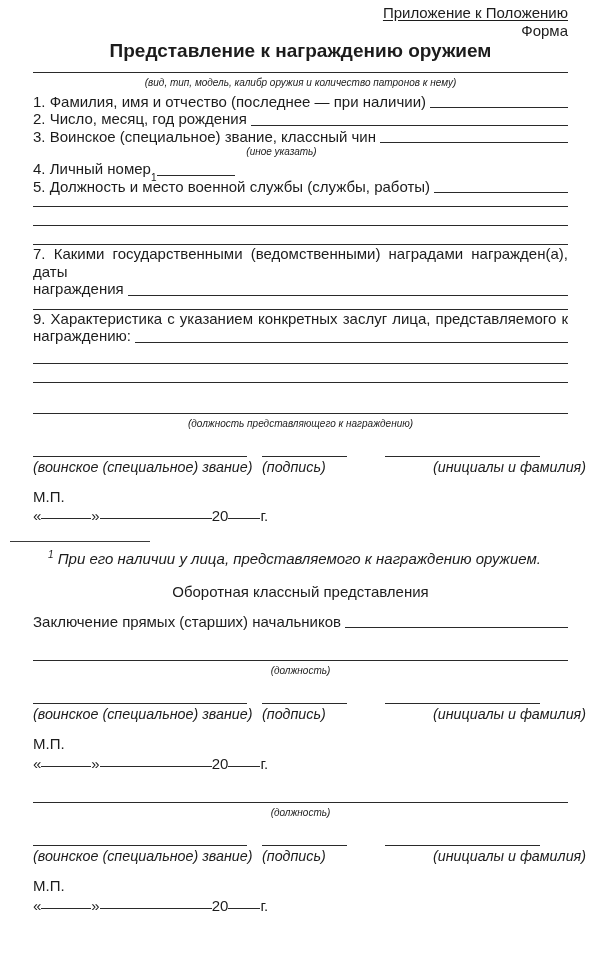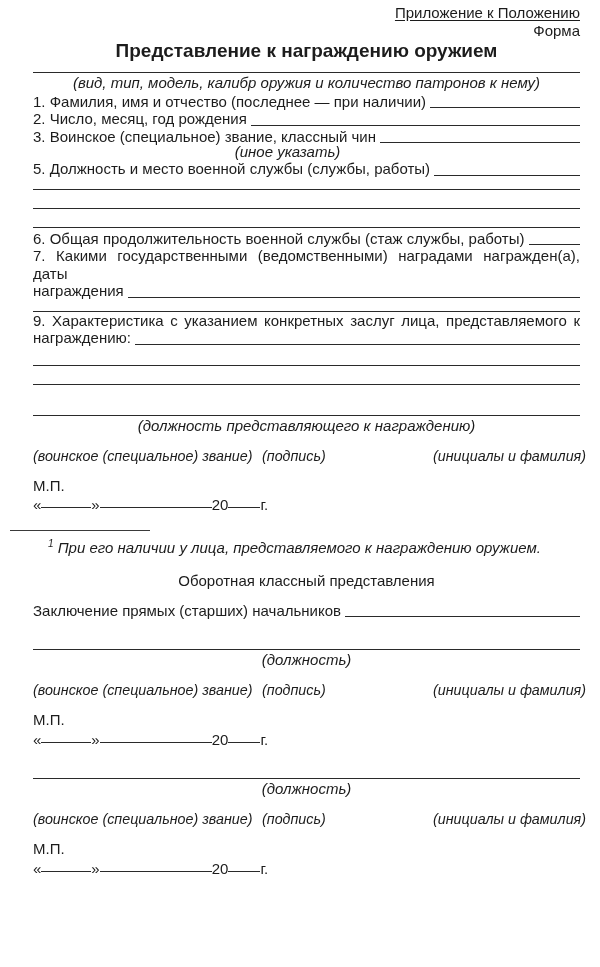--- a/index.html
+++ b/index.html
@@ -1,48 +1,48 @@
 <!DOCTYPE html>
 <html><head>
 <meta charset="utf-8">
 <style>
   html,body { margin:0; padding:0; background:#ffffff; }
   .page {
     position:relative;
     width:600px; height:967px;
     box-sizing:border-box;
-    padding:4px 20px 0 33px;
+    padding:4px 32px 0 33px;
     background:#ffffff;
     color:#1c1c1c;
     font-family:"Liberation Sans","DejaVu Sans",sans-serif;
     font-size:15px;
     line-height:17.5px;
     overflow:hidden;
     -webkit-font-smoothing:antialiased;
   }
   .hdr { text-align:right; }
   .u { text-decoration:underline; text-underline-offset:2px; }
   .title { text-align:center; font-weight:bold; font-size:19px; margin-top:3px; }
   .center { text-align:center; }
-  .cap { font-style:italic; font-size:15px; line-height:16px; }
+  .cap { font-style:italic; font-size:10px; line-height:16px; }
   .rule { border-bottom:1.6px solid #2a2a2a; }
   .rule-top { height:12px; }
   .gap30 { height:30px; }
   .row { display:flex; align-items:flex-end; }
   .row > span { white-space:pre; }
   .fill { flex:1 1 auto; border-bottom:1.6px solid #2a2a2a; margin-bottom:2px; min-width:10px; }
   .seg { display:inline-block; border-bottom:1.6px solid #2a2a2a; height:13px; margin-bottom:2px; }
   .w50 { width:50px; } .w78 { width:78px; } .w32 { width:32px; }
   .w112 { width:112px; }
   .blank { border-bottom:1.6px solid #2a2a2a; height:18px; }
   .blank-first { height:11px; }
   .jline { text-align:justify; text-align-last:justify; }
   .note-right { text-align:center; padding-right:38px; margin-top:-1px; }
   .sig-row { display:flex; margin-top:12px; }
-  .sig-col { display:flex; flex-direction:row; }
+  .sig-col { display:flex; flex-direction:column; }
   .sig-col .sline { border-bottom:1.6px solid #2a2a2a; height:12px; }
   .sig-col .scap { font-style:italic; font-size:14.3px; line-height:16px; margin-top:2px; white-space:nowrap; }
   .col-rank { width:214px; margin-right:15px; }
   .col-sign { width:85px; margin-right:38px; }
   .col-init { width:155px; }
   .col-rank .scap { text-align:center; }
   .col-sign .scap { text-align:left; }
   .col-init .scap { text-align:center;margin-left:48px; }
   .mp { margin-top:13px; }
   .dateline { white-space:nowrap; }
@@ -74,32 +74,33 @@
   <div class="row">
     <span>2. Число, месяц, год рождения </span>
     <span class="fill"></span>
   </div>
   <div class="row">
     <span>3. Воинское (специальное) звание, классный чин </span>
     <span class="fill"></span>
   </div>
   <div class="cap note-right">(иное указать)</div>
   <div class="row">
+    <span>4. Личный номер</span>
+      <sup>1</sup>
+    <span class="seg w78"></span>
+  </div>
+  <div class="row">
     <span>5. Должность и место военной службы (службы, работы) </span>
     <span class="fill"></span>
   </div>
 
   <div class="blank blank-first"></div>
   <div class="blank"></div>
   <div class="blank"></div>
 
-  <div class="row mt2">
-    <span>6. Общая продолжительность военной службы (стаж службы, работы) </span>
-    <span class="fill"></span>
-  </div>
   <div class="jline">7. Какими государственными (ведомственными) наградами награжден(а), даты</div>
   <div class="row">
     <span>награждения </span>
     <span class="fill"></span>
   </div>
   <div class="blank blank-first"></div>
   <div class="jline">9. Характеристика с указанием конкретных заслуг лица, представляемого к</div>
   <div class="row">
     <span>награждению: </span>
     <span class="fill"></span>

